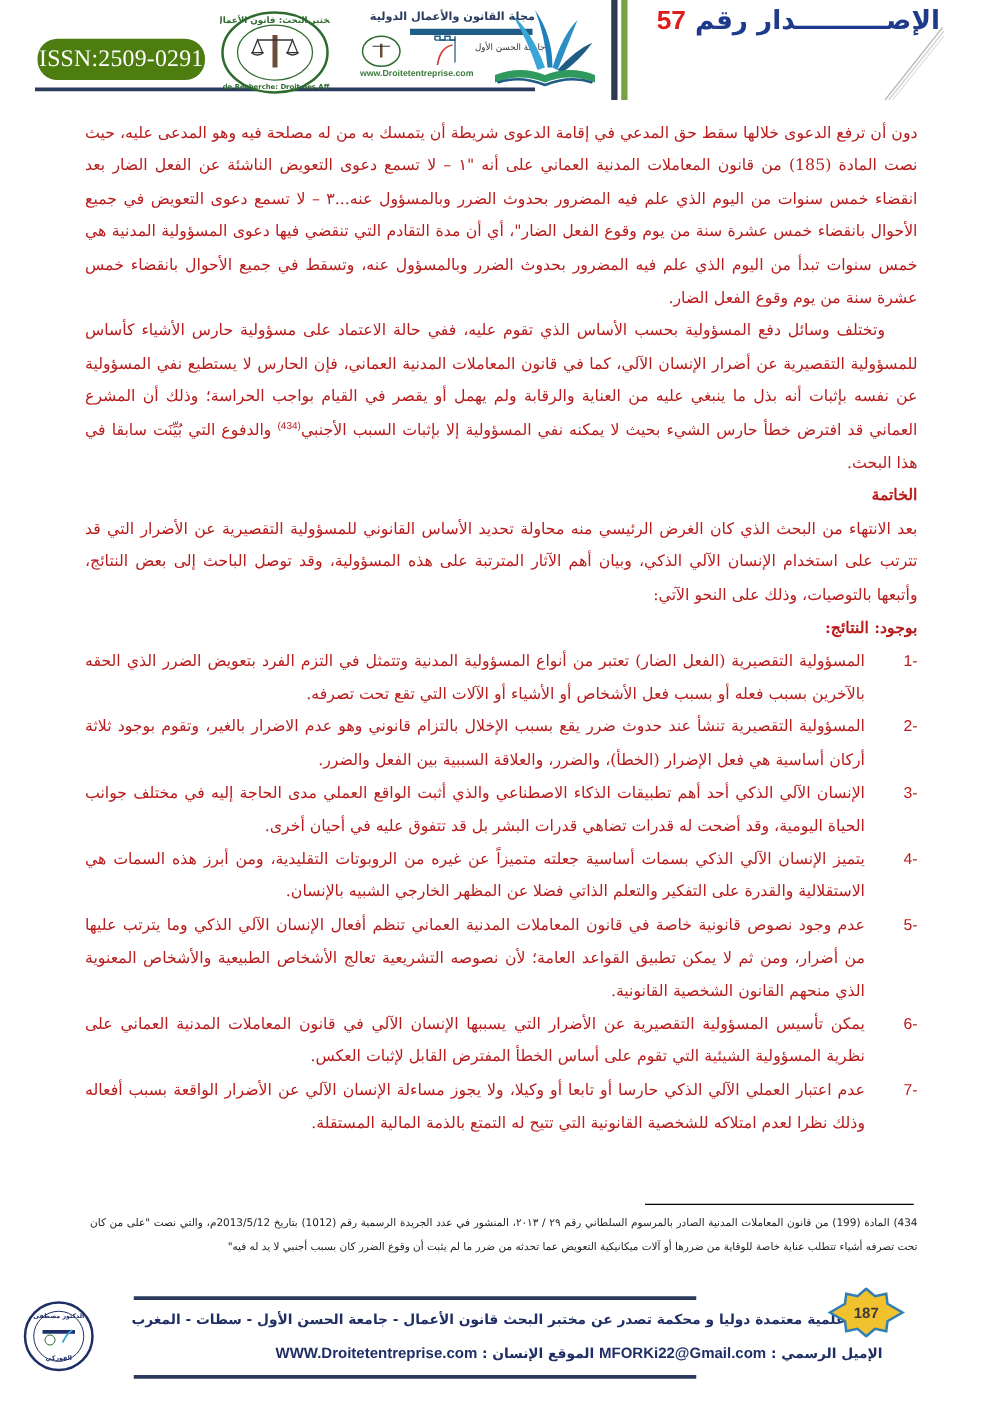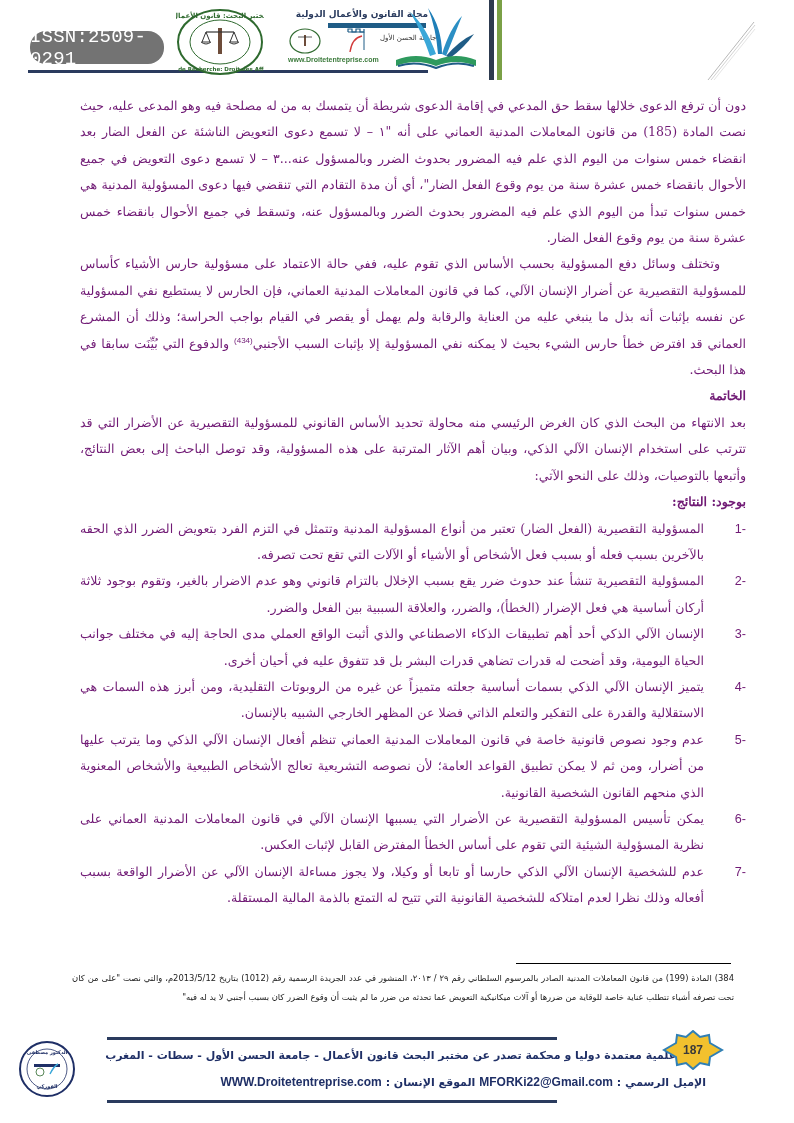--- a/index.html
+++ b/index.html
@@ -3,22 +3,22 @@
 <meta charset="utf-8">
 <style>
   * { margin: 0; padding: 0; box-sizing: border-box; }
   html, body { width: 794px; height: 1123px; background: #ffffff; overflow: hidden; }
   body { position: relative; font-family: "DejaVu Sans", sans-serif; color: #1a1a1a; }
 
   
   .header { position: absolute; left: 0; top: 0; width: 794px; height: 86px; }
   .issn {
     position: absolute; left: 30px; top: 31px; width: 134px; height: 33px;
-    background: #737373; border-radius: 16px; color: #fff;
-    font-family: Liberation Mono, monospace; font-size: 19px; font-weight: 400;
+    background: #4d7c0f; border-radius: 16px; color: #fff;
+    font-family: Liberation Serif, serif; font-size: 19px; font-weight: 400;
     display: flex; align-items: center; justify-content: center; letter-spacing: 0.2px;
   }
   .header-rule { position: absolute; left: 28px; top: 70px; width: 400px; height: 3px; background: #2a3b5e; }
   .lab-seal { position: absolute; left: 176px; top: 8px; width: 88px; height: 68px; }
   .journal-logo { position: absolute; left: 284px; top: 6px; width: 190px; height: 64px; }
   .journal-logo .jtitle { position: absolute; right: 46px; top: 3px; font-size: 9px; font-weight: bold; color: #2a3b5e; direction: rtl; white-space: nowrap; text-align: center; }
   .journal-logo .jband { position: absolute; left: 44px; top: 17px; width: 98px; height: 5px; background: #1f5c86; }
   .journal-logo .jurl { position: absolute; left: 4px; top: 50px; font-size: 7px; font-weight: bold; color: #3b7a3b; font-family: "Liberation Sans", sans-serif; }
   .journal-logo .juni { position: absolute; left: 96px; top: 28px; font-size: 7px; color: #333; direction: rtl; }
   .book-svg { position: absolute; left: 112px; top: 0px; }
@@ -28,22 +28,22 @@
 
   .issue-line { position: absolute; right: 42px; top: 4px; direction: rtl; white-space: nowrap;
     font-family: "DejaVu Sans", sans-serif; font-weight: bold; font-size: 21px; color: #1e3a8a; }
   .issue-line .num { color: #e01b1b; font-family: "Liberation Sans", sans-serif; font-weight: bold; }
   .date-line { position: absolute; right: 94px; top: 42px; direction: rtl; white-space: nowrap;
     font-weight: bold; font-size: 25px; color: #5b8a36; font-family: "DejaVu Sans", sans-serif; }
   .date-line .yr { font-family: "Liberation Sans", sans-serif; }
   .diag-deco { position: absolute; left: 706px; top: 20px; }
 
   
-  .content { position: absolute; left: 80px; top: 93px; width: 666px; direction: rtl; text-align: justify;
-    font-family: "DejaVu Serif", serif; font-size: 12.6px; line-height: 26.4px; color: #701a75; }
+  .content { position: absolute; left: 68px; top: 93px; width: 666px; direction: rtl; text-align: justify;
+    font-family: "DejaVu Serif", serif; font-size: 12.6px; line-height: 26.4px; color: #b91c1c; }
   .content p { margin: 0; }
   .indent { text-indent: 26px; }
   .heading { font-weight: bold; }
   .sup { font-size: 8px; vertical-align: super; line-height: 0; font-family: "Liberation Sans", sans-serif; }
   .num-item { display: flex; }
   .num-item .n { flex: 0 0 42px; text-align: right; font-family: "Liberation Sans", sans-serif; }
   .num-item .t { flex: 1; }
 
   
   .fn-rule { position: absolute; left: 516px; top: 963px; width: 215px; height: 1px; background: #000; }
@@ -102,20 +102,24 @@
       <path d="M46 48 Q54 22 66 10 Q58 30 50 50 Z" fill="#2b8fc4"></path>
       <path d="M50 50 Q64 34 78 28 Q68 42 54 52 Z" fill="#1f5c86"></path>
       <path d="M0 54 Q20 46 40 54 Q60 46 80 54 L80 60 Q60 52 40 60 Q20 52 0 60 Z" fill="#2e9a5e"></path>
       <path d="M2 60 Q20 54 40 62 Q60 54 78 60" fill="none" stroke="#1f5c86" stroke-width="2"></path>
     </svg>
   </div>
 
   <div class="vbar1"></div>
   <div class="vbar2"></div>
 
+  <div class="issue-line">
+    <span>الإصــــــــــدار رقم</span>
+    <span class="num">57</span>
+  </div>
   <svg class="diag-deco" width="50" height="62" viewBox="0 0 50 62">
     <line x1="2" y1="60" x2="48" y2="2" stroke="#b8b8b8" stroke-width="1"></line>
     <line x1="5" y1="60" x2="49" y2="5" stroke="#d2d2d2" stroke-width="1"></line>
     <line x1="8" y1="60" x2="49" y2="9" stroke="#e4e4e4" stroke-width="1"></line>
   </svg>
 </div>
 
 <div class="content">
   <p>دون أن ترفع الدعوى خلالها سقط حق المدعي في إقامة الدعوى شريطة أن يتمسك به من له مصلحة فيه وهو المدعى عليه، حيث نصت المادة (185) من قانون المعاملات المدنية العماني على أنه "١ – لا تسمع دعوى التعويض الناشئة عن الفعل الضار بعد انقضاء خمس سنوات من اليوم الذي علم فيه المضرور بحدوث الضرر وبالمسؤول عنه...٣ – لا تسمع دعوى التعويض في جميع الأحوال بانقضاء خمس عشرة سنة من يوم وقوع الفعل الضار"، أي أن مدة التقادم التي تنقضي فيها دعوى المسؤولية المدنية هي خمس سنوات تبدأ من اليوم الذي علم فيه المضرور بحدوث الضرر وبالمسؤول عنه، وتسقط في جميع الأحوال بانقضاء خمس عشرة سنة من يوم وقوع الفعل الضار.</p>
   <p class="indent"><span>وتختلف وسائل دفع المسؤولية بحسب الأساس الذي تقوم عليه، ففي حالة الاعتماد على مسؤولية حارس الأشياء كأساس للمسؤولية التقصيرية عن أضرار الإنسان الآلي، كما في قانون المعاملات المدنية العماني، فإن الحارس لا يستطيع نفي المسؤولية عن نفسه بإثبات أنه بذل ما ينبغي عليه من العناية والرقابة ولم يهمل أو يقصر في القيام بواجب الحراسة؛ وذلك أن المشرع العماني قد افترض خطأ حارس الشيء بحيث لا يمكنه نفي المسؤولية إلا بإثبات السبب الأجنبي</span><span class="sup">(434)</span><span> والدفوع التي بُيِّنَت سابقا في هذا البحث.</span></p>
@@ -142,27 +146,27 @@
   <div class="num-item">
       <span class="n">-5</span>
       <span class="t">عدم وجود نصوص قانونية خاصة في قانون المعاملات المدنية العماني تنظم أفعال الإنسان الآلي الذكي وما يترتب عليها من أضرار، ومن ثم لا يمكن تطبيق القواعد العامة؛ لأن نصوصه التشريعية تعالج الأشخاص الطبيعية والأشخاص المعنوية الذي منحهم القانون الشخصية القانونية.</span>
     </div>
   <div class="num-item">
       <span class="n">-6</span>
       <span class="t">يمكن تأسيس المسؤولية التقصيرية عن الأضرار التي يسببها الإنسان الآلي في قانون المعاملات المدنية العماني على نظرية المسؤولية الشيئية التي تقوم على أساس الخطأ المفترض القابل لإثبات العكس.</span>
     </div>
   <div class="num-item">
       <span class="n">-7</span>
-      <span class="t">عدم للشخصية الإنسان الآلي الذكي حارسا أو تابعا أو وكيلا، ولا يجوز مساءلة الإنسان الآلي عن الأضرار الواقعة بسبب أفعاله وذلك نظرا لعدم امتلاكه للشخصية القانونية التي تتيح له التمتع بالذمة المالية المستقلة.</span>
+      <span class="t">عدم اعتبار العملي الآلي الذكي حارسا أو تابعا أو وكيلا، ولا يجوز مساءلة الإنسان الآلي عن الأضرار الواقعة بسبب أفعاله وذلك نظرا لعدم امتلاكه للشخصية القانونية التي تتيح له التمتع بالذمة المالية المستقلة.</span>
     </div>
 </div>
 
 <div class="fn-rule"></div>
 <div class="footnote">
-  <span>384)</span>
+  <span>434)</span>
   <span>المادة (199) من قانون المعاملات المدنية الصادر بالمرسوم السلطاني رقم ٢٩ / ٢٠١٣، المنشور في عدد الجريدة الرسمية رقم (1012) بتاريخ 2013/5/12م، والتي نصت "على من كان تحت تصرفه أشياء تتطلب عناية خاصة للوقاية من ضررها أو آلات ميكانيكية التعويض عما تحدثه من ضرر ما لم يثبت أن وقوع الضرر كان بسبب أجنبي لا يد له فيه"</span>
 </div>
 
 <div class="footer-rule-top"></div>
 <div class="footer-line1">مجلة علمية معتمدة  دوليا و محكمة تصدر عن مختبر البحث قانون الأعمال - جامعة الحسن الأول - سطات - المغرب</div>
 <div class="footer-line2">
   <span>الإميل الرسمي : </span><span class="latin">MFORKi22@Gmail.com</span><span> الموقع الإنسان : </span><span class="latin">WWW.Droitetentreprise.com</span>
 </div>
 <div class="footer-rule-bottom"></div>
 

